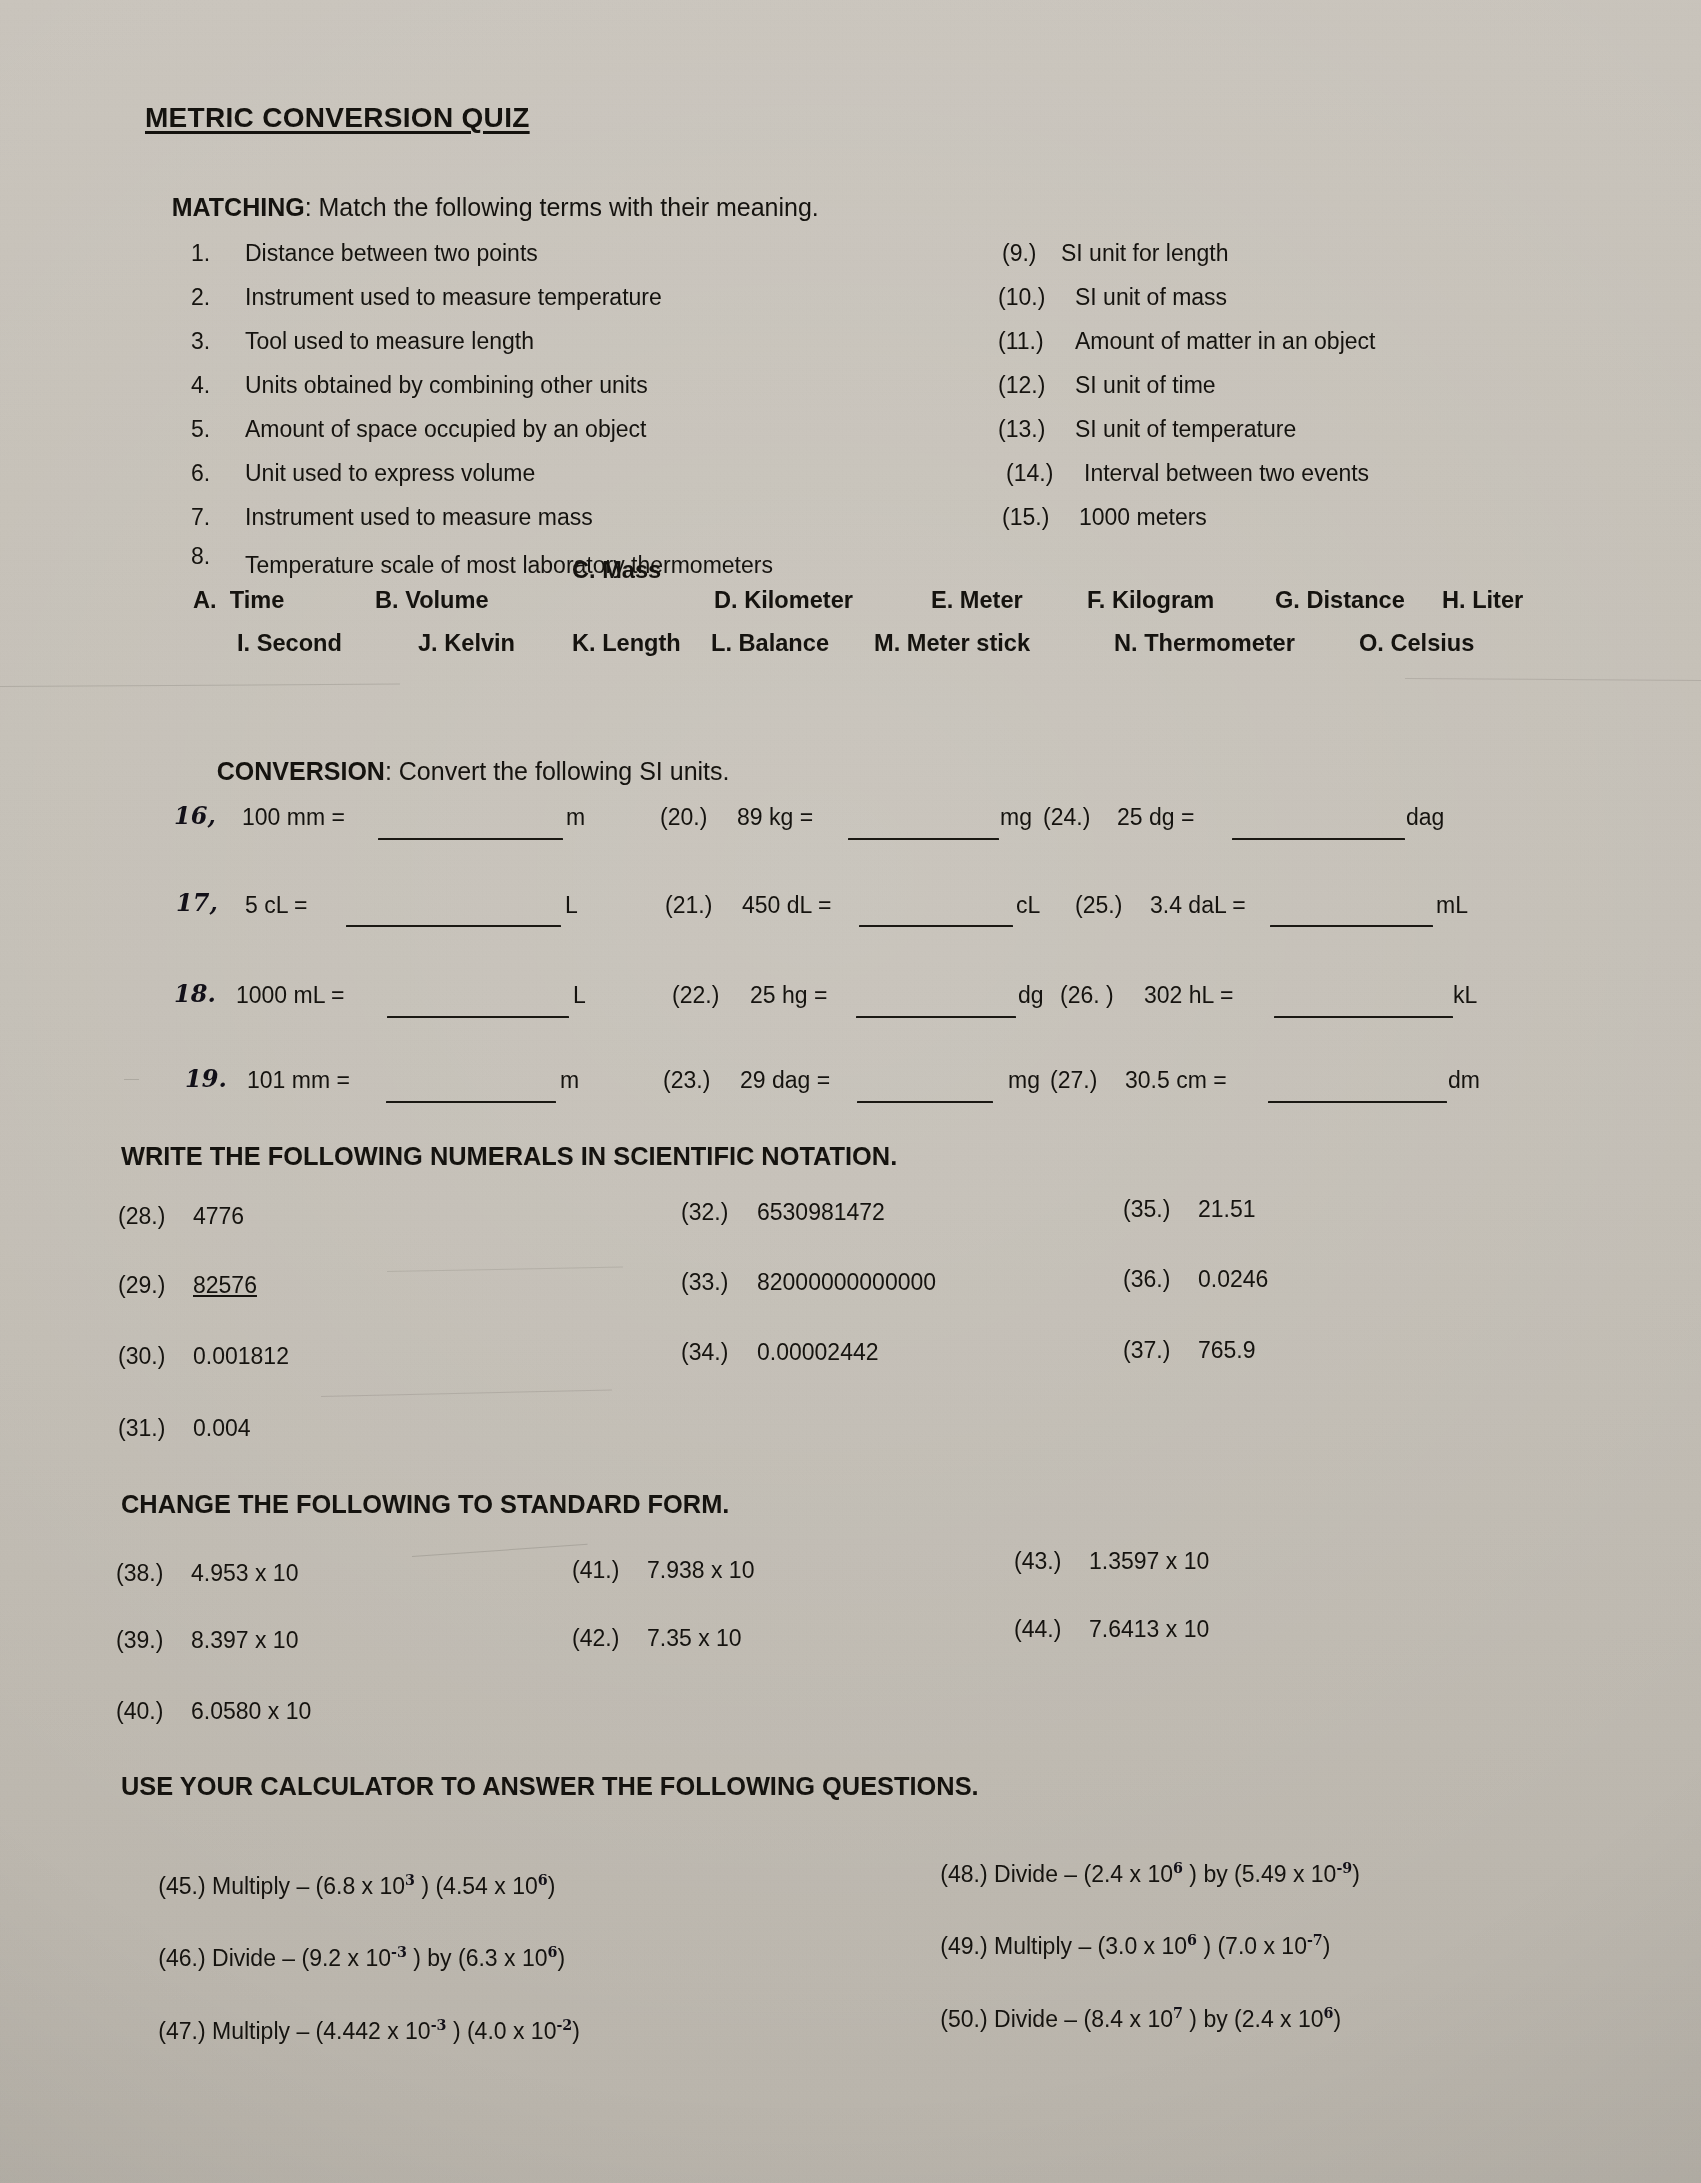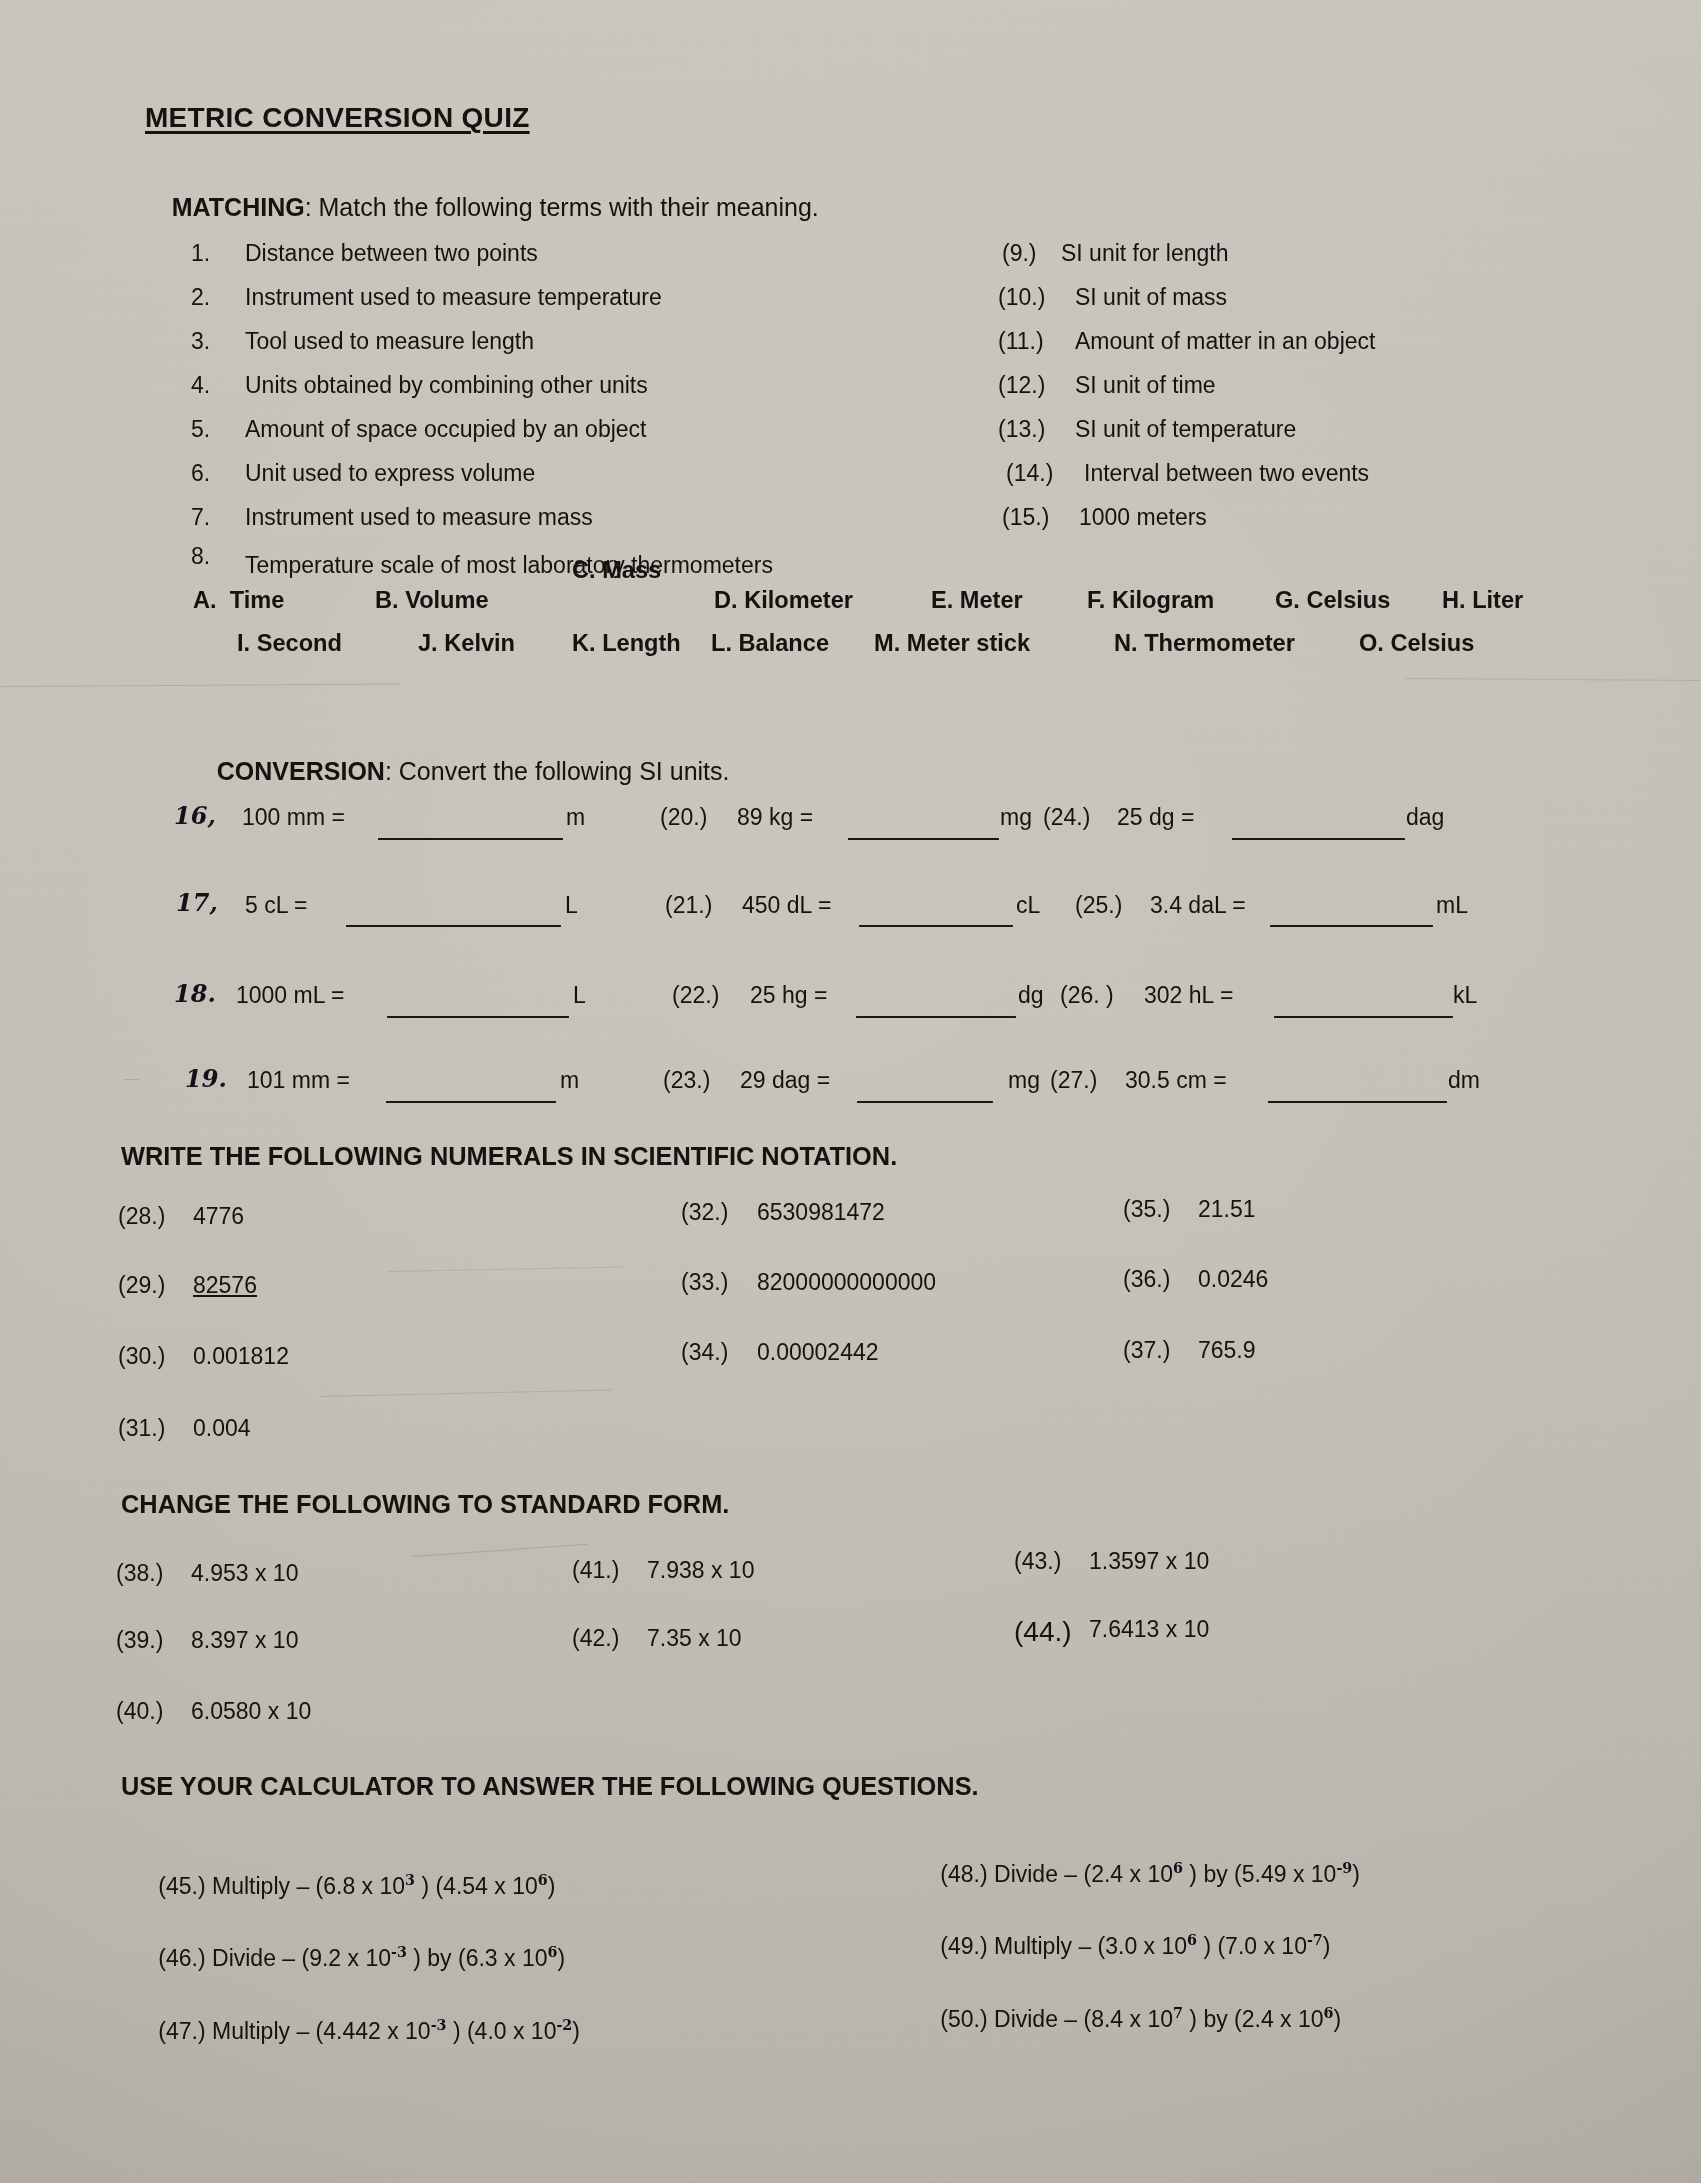--- a/index.html
+++ b/index.html
@@ -102,21 +102,21 @@
     <div class="t" style="left:1079px; top:506px; font-size:23px;">1000 meters</div>
   </div>
 
   <div>
     <div class="t b" style="left:193px; top:589px; font-size:23.6px;">A.  Time</div>
     <div class="t b" style="left:375px; top:589px; font-size:23.6px;">B. Volume</div>
     <div class="t b" style="left:572px; top:559px; font-size:23.6px;">C. Mass</div>
     <div class="t b" style="left:714px; top:589px; font-size:23.6px;">D. Kilometer</div>
     <div class="t b" style="left:931px; top:589px; font-size:23.6px;">E. Meter</div>
     <div class="t b" style="left:1087px; top:589px; font-size:23.6px;">F. Kilogram</div>
-    <div class="t b" style="left:1275px; top:589px; font-size:23.6px;">G. Celsius</div>
+    <div class="t b" style="left:1275px; top:589px; font-size:23.6px;">G. Distance</div>
     <div class="t b" style="left:1442px; top:589px; font-size:23.6px;">H. Liter</div>
 
     <div class="t b" style="left:237px; top:632px; font-size:23.6px;">I. Second</div>
     <div class="t b" style="left:418px; top:632px; font-size:23.6px;">J. Kelvin</div>
     <div class="t b" style="left:572px; top:632px; font-size:23.6px;">K. Length</div>
     <div class="t b" style="left:711px; top:632px; font-size:23.6px;">L. Balance</div>
     <div class="t b" style="left:874px; top:632px; font-size:23.6px;">M. Meter stick</div>
     <div class="t b" style="left:1114px; top:632px; font-size:23.6px;">N. Thermometer</div>
     <div class="t b" style="left:1359px; top:632px; font-size:23.6px;">O. Celsius</div>
   </div>
@@ -255,21 +255,21 @@
     <div class="t" style="left:647px; top:1559px; font-size:23px;">7.938 x 10</div>
 
     <div class="t" style="left:572px; top:1627px; font-size:23px;">(42.)</div>
     <div class="t" style="left:647px; top:1627px; font-size:23px;">7.35 x 10</div>
   </div>
 
   <div>
     <div class="t" style="left:1014px; top:1550px; font-size:23px;">(43.)</div>
     <div class="t" style="left:1089px; top:1550px; font-size:23px;">1.3597 x 10</div>
 
-    <div class="t" style="left:1014px; top:1618px; font-size:28px;">(44.)</div>
+    <div class="t" style="left:1014px; top:1618px; font-size:23px;">(44.)</div>
     <div class="t" style="left:1089px; top:1618px; font-size:23px;">7.6413 x 10</div>
   </div>
 
   <div class="scratch" style="left:412px; top:1556px; width:176px; transform:rotate(-4deg); opacity:.5;"></div>
 
   <div class="t b" style="left:121px; top:1774px; font-size:25.4px;">USE YOUR CALCULATOR TO ANSWER THE FOLLOWING QUESTIONS.</div>
 
   <div>
 
     <div class="t" style="left:120px; top:1850px; font-size:23px;">

